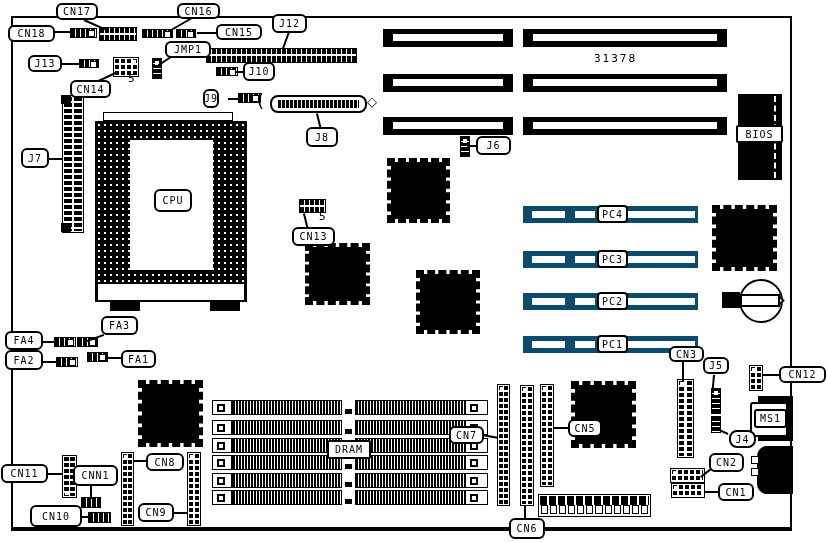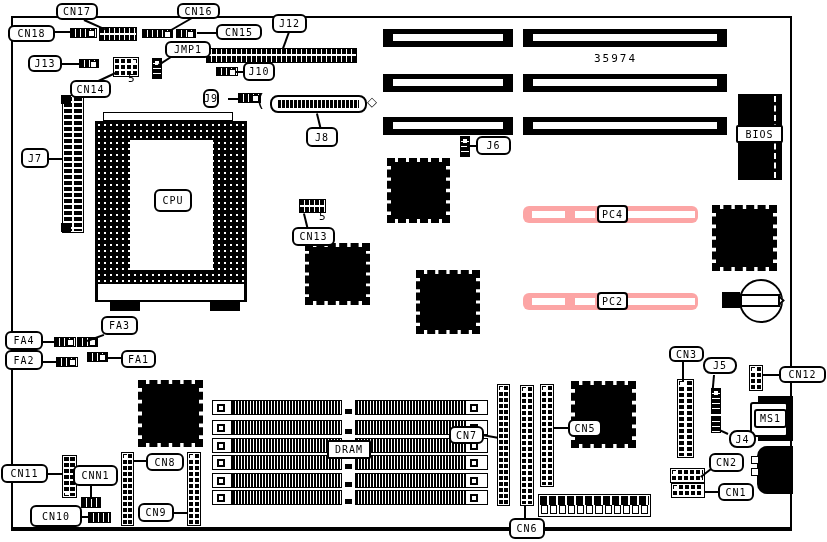--- a/index.html
+++ b/index.html
@@ -36,21 +36,21 @@
   .pin1-r::after{content:"";position:absolute;width:5px;height:5px;background:#fff;border:1px solid #000;
     top:50%;margin-top:-3px;right:1px;z-index:2;}
   
   .qfp{position:absolute;background:#000;background-clip:padding-box;border:4px dashed #000;}
   
   .stipple{background-color:#000;background-image:radial-gradient(#fff 1px,transparent 1.4px);background-size:6px 6px;}
   
   .isa{position:absolute;background:#000;}
   .isa::after{content:"";position:absolute;left:10px;right:10px;top:5px;bottom:6px;background:#fff;}
   
-  .pci{position:absolute;background:#fca5a5;border-radius:6px;}
+  .pci{position:absolute;background:#0c4a6e;}
   .pslot{position:absolute;top:5px;height:7px;background:#fff;}
   .pci .lbl{position:absolute;}
   
   .simm{position:absolute;display:flex;width:276px;height:15px;}
   .latch{position:relative;border:1px solid #000;background:#fff;}
   .latch::before{content:"";position:absolute;top:3px;left:4px;width:8px;height:8px;background:#000;}
   .latch::after{content:"";position:absolute;top:5px;left:6px;width:4px;height:4px;background:#fff;}
   .sbody{background-color:#000;border:1px solid #000;
     background-image:repeating-linear-gradient(90deg,transparent 0 2px,#fff 2px 3px);}
   .sgap{position:relative;background:#fff;}
@@ -99,44 +99,56 @@
   <div class="blk" style="left:210px;top:302px;width:30px;height:9px;"></div>
   <div class="lbl" style="left:154px;top:189px;width:38px;height:23px;">CPU</div>
 
   <div class="isa" style="left:383px;top:29px;width:130px;height:18px;"></div>
   <div class="isa" style="left:523px;top:29px;width:204px;height:18px;"></div>
   <div class="isa" style="left:383px;top:74px;width:130px;height:18px;"></div>
   <div class="isa" style="left:523px;top:74px;width:204px;height:18px;"></div>
   <div class="isa" style="left:383px;top:117px;width:130px;height:18px;"></div>
   <div class="isa" style="left:523px;top:117px;width:204px;height:18px;"></div>
 
-  <div class="num" style="left:594px;top:52px;">35974</div>
+  <div class="num" style="left:594px;top:52px;">31378</div>
 
   <div class="conn vcells pin1" style="left:460px;top:136px;width:10px;height:21px;"></div>
 
   <div class="blk" style="left:738px;top:94px;width:44px;height:86px;">
     <div class="abs" style="left:36px;top:2px;bottom:2px;width:0;border-left:2px dashed #fff;"></div>
   </div>
   <div class="lbl" style="left:736px;top:125px;width:47px;height:18px;border-radius:2px;">BIOS</div>
 
   <div class="qfp" style="left:387px;top:158px;width:63px;height:65px;"></div>
   <div class="qfp" style="left:305px;top:243px;width:65px;height:62px;"></div>
   <div class="qfp" style="left:416px;top:270px;width:64px;height:64px;"></div>
   <div class="conn cross" style="left:299px;top:199px;width:27px;height:14px;"></div>
 
   <div class="pci" style="left:523px;top:206px;width:175px;height:17px;">
     <div class="pslot" style="left:9px;width:33px;"></div>
       <div class="pslot" style="left:52px;width:20px;"></div>
     <div class="lbl" style="left:74px;top:-1px;width:31px;height:18px;border-radius:4px;">PC4</div>
     <div class="pslot" style="left:105px;width:67px;"></div>
   </div>
+  <div class="pci" style="left:523px;top:251px;width:175px;height:17px;">
+    <div class="pslot" style="left:9px;width:33px;"></div>
+      <div class="pslot" style="left:52px;width:20px;"></div>
+    <div class="lbl" style="left:74px;top:-1px;width:31px;height:18px;border-radius:4px;">PC3</div>
+    <div class="pslot" style="left:105px;width:67px;"></div>
+  </div>
   <div class="pci" style="left:523px;top:293px;width:175px;height:17px;padding-left:43px;">
     <div class="pslot" style="left:9px;width:33px;"></div>
       <div class="pslot" style="left:52px;width:20px;"></div>
     <div class="lbl" style="left:74px;top:-1px;width:31px;height:18px;border-radius:4px;">PC2</div>
+    <div class="pslot" style="left:105px;width:67px;"></div>
+  </div>
+  <div class="pci" style="left:523px;top:336px;width:175px;height:17px;">
+    <div class="pslot" style="left:9px;width:33px;"></div>
+      <div class="pslot" style="left:52px;width:20px;"></div>
+    <div class="lbl" style="left:74px;top:-1px;width:31px;height:18px;border-radius:4px;">PC1</div>
     <div class="pslot" style="left:105px;width:67px;"></div>
   </div>
 
   <div class="qfp" style="left:712px;top:205px;width:65px;height:66px;"></div>
 
   <div class="abs" style="left:739px;top:279px;width:44px;height:44px;border:2px solid #000;border-radius:50%;background:#fff;"></div>
   <div class="abs" style="left:774px;top:296px;width:9px;height:9px;border:2px solid #000;background:#fff;transform:rotate(45deg);"></div>
   <div class="abs" style="left:740px;top:294px;width:40px;height:13px;border:2px solid #000;background:#fff;"></div>
   <div class="blk" style="left:722px;top:292px;width:18px;height:16px;"></div>
 
@@ -256,21 +268,21 @@
   <div class="lbl" style="left:1px;top:464px;width:47px;height:19px;">CN11</div>
   <div class="lbl" style="left:73px;top:465px;width:45px;height:21px;text-align:right;">CNN1</div>
   <div class="lbl" style="left:30px;top:505px;width:52px;height:22px;">CN10</div>
   <div class="lbl" style="left:146px;top:453px;width:38px;height:18px;">CN8</div>
   <div class="lbl" style="left:138px;top:503px;width:36px;height:19px;">CN9</div>
   <div class="lbl" style="left:327px;top:440px;width:44px;height:19px;border-radius:2px;">DRAM</div>
   <div class="lbl" style="left:449px;top:426px;width:35px;height:18px;">CN7</div>
   <div class="lbl" style="left:509px;top:518px;width:36px;height:21px;">CN6</div>
   <div class="lbl" style="left:568px;top:419px;width:34px;height:18px;">CN5</div>
   <div class="lbl" style="left:669px;top:346px;width:35px;height:16px;">CN3</div>
-  <div class="lbl" style="left:703px;top:357px;width:34px;height:17px;border-radius:8px;">J5</div>
+  <div class="lbl" style="left:703px;top:357px;width:26px;height:17px;">J5</div>
   <div class="lbl" style="left:729px;top:430px;width:27px;height:18px;border-radius:8px;">J4</div>
   <div class="lbl" style="left:779px;top:366px;width:47px;height:17px;">CN12</div>
   <div class="lbl" style="left:709px;top:453px;width:35px;height:19px;">CN2</div>
   <div class="lbl" style="left:718px;top:483px;width:36px;height:18px;">CN1</div>
 
   <div class="lead" style="left:84px;top:19px;width:23px;transform:rotate(24deg);"></div>
   <div class="lead" style="left:192px;top:17px;width:24px;transform:rotate(150deg);"></div>
   <div class="lead" style="left:52px;top:31px;width:20px;"></div>
   <div class="lead" style="left:197px;top:32px;width:21px;"></div>
   <div class="lead" style="left:289px;top:31px;width:18px;transform:rotate(110deg);"></div>

